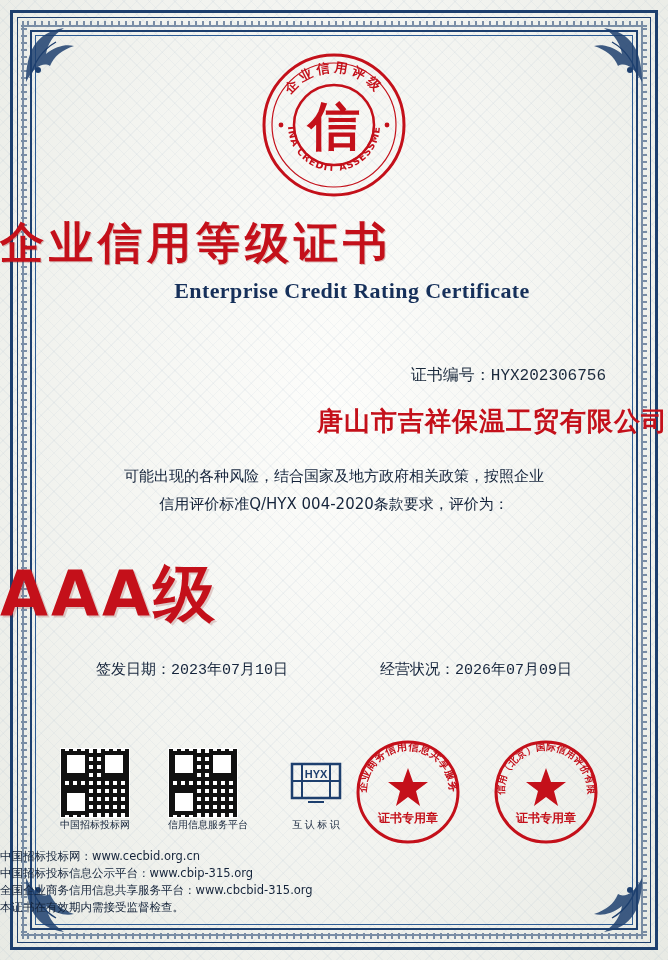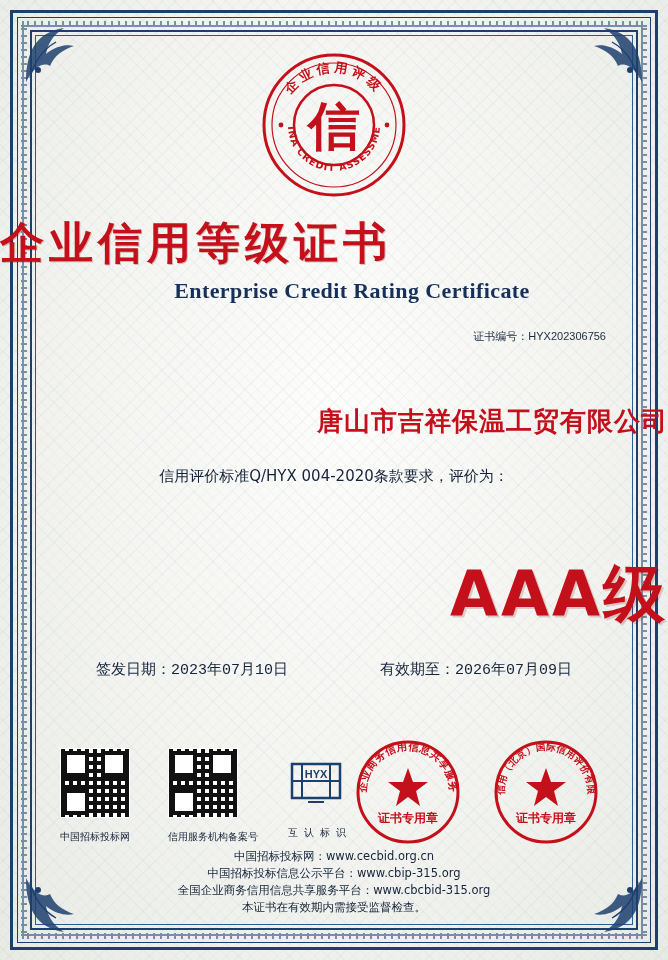--- a/index.html
+++ b/index.html
@@ -110,25 +110,25 @@
     position: absolute;
     top: 316px;
     left: 0; right: 0;
     text-align: center;
     font-size: 16px;
     color: #c4101a;
     font-family: "DejaVu Sans", "Liberation Sans", sans-serif;
   }
   .cert-no {
     position: absolute;
-    top: 329px;
+    top: 365px;
     right: 62px;
-    font-size: 11px;
+    font-size: 16px;
     color: #1b2a3d;
-    font-family: Liberation Sans, sans-serif;
+    font-family: Liberation Mono, monospace;
   }
 
   .company {
     position: absolute;
     top: 404px;
     left: 0; right: 0;
     text-align: right;
     font-size: 26px;
     font-weight: bold;
     color: #c4101a;
@@ -146,21 +146,21 @@
     line-height: 28px;
     color: #14233a;
     font-family: "DejaVu Sans", "Liberation Sans", sans-serif;
   }
   .body-text .line { display: block; }
 
   .grade {
     position: absolute;
     top: 552px;
     left: 0; right: 0;
-    text-align: right;
+    text-align: left;
     font-size: 62px;
     font-weight: bold;
     color: #c4101a;
     letter-spacing: 3px;
     font-family: "DejaVu Sans", "Liberation Sans", sans-serif;
     text-shadow: 2px 2px 0 rgba(120,0,0,0.18);
   }
 
   .dates {
     position: absolute;
@@ -182,21 +182,21 @@
     right: 48px;
     height: 100px;
   }
   .qr-block {
     position: absolute;
     text-align: center;
   }
   .qr-block .caption {
     font-size: 10px;
     color: #14233a;
-    margin-top: 12px;
+    margin-top: 0;
     font-family: "DejaVu Sans", "Liberation Sans", sans-serif;
     white-space: nowrap;
   }
   .qr {
     width: 68px;
     height: 68px;
     background-color: #ffffff;
     background-image:
       repeating-linear-gradient(0deg, #111 0 4px, transparent 4px 8px),
       repeating-linear-gradient(90deg, #111 0 4px, transparent 4px 8px);
@@ -216,34 +216,35 @@
   .qr .qr-bl {
     position: absolute;
     left: 2px; bottom: 2px;
     width: 18px; height: 18px;
     border: 4px solid #111;
     background: #fff;
   }
 
   .hyx-logo {
     position: absolute;
+    text-align: center;
   }
 
   .stamp {
     position: absolute;
     width: 112px;
     height: 112px;
   }
 
   
   .footer {
     position: absolute;
     bottom: 44px;
     left: 0; right: 0;
-    text-align: center;
+    text-align: left;
     font-size: 11.5px;
     line-height: 17px;
     color: #14233a;
     font-family: "DejaVu Sans", "Liberation Sans", sans-serif;
   }
   .footer div { display: block; }
 </style>
 </head>
 <body>
 
@@ -305,55 +306,56 @@
     </svg>
   </div>
 
   <div class="title-cn">企业信用等级证书</div>
   <div class="title-en">Enterprise Credit Rating Certificate</div>
   <div class="cert-no">证书编号：HYX202306756</div>
 
   <div class="company">唐山市吉祥保温工贸有限公司</div>
 
   <div class="body-text">
+    <span class="line">可能出现的各种风险，结合国家及地方政府相关政策，按照企业</span>
     <span class="line">信用评价标准Q/HYX 004-2020条款要求，评价为：</span>
   </div>
 
   <div class="grade">AAA级</div>
 
   <div class="dates">
     <span>签发日期：2023年07月10日</span>
-    <span>有效期至：2026年07月09日</span>
+    <span>经营状况：2026年07月09日</span>
   </div>
 
   <div class="bottom-row">
 
     <div class="qr-block" style="left:0px; top:0px;">
       <div class="qr">
           <div class="qr-bl"></div>
         </div>
       <div class="caption">中国招标投标网</div>
     </div>
 
     <div class="qr-block" style="left:108px; top:0px;">
       <div class="qr">
           <div class="qr-bl"></div>
         </div>
-      <div class="caption">信用服务机构备案号</div>
+      <div class="caption">信用信息服务平台</div>
     </div>
 
     <div class="hyx-logo" style="left:228px; top:10px;">
       <svg width="56" height="56" viewBox="0 0 56 56">
         <rect x="4" y="6" width="48" height="34" fill="none" stroke="#1d3f6e" stroke-width="2.5"></rect>
         <path d="M14 6 L14 40 M42 6 L42 40" stroke="#1d3f6e" stroke-width="2"></path>
         <path d="M4 23 L52 23" stroke="#1d3f6e" stroke-width="2"></path>
         <text x="28" y="20" text-anchor="middle" font-family="Liberation Sans, sans-serif" font-size="11" font-weight="bold" fill="#1d3f6e">HYX</text>
         <path d="M20 44 L36 44" stroke="#1d3f6e" stroke-width="2"></path>
       </svg>
-      <div class="caption" style="font-size:10px;color:#14233a;margin-top:8px;font-family:Liberation Mono, monospace;">互 认 标 识</div>
+      <div class="caption" style="font-size:10px;color:#14233a;margin-top:0;font-family:Liberation Serif, serif;">互 认 标 识</div>
     </div>
 
     <div class="stamp" style="left:292px; top:-12px;">
       <svg width="112" height="112" viewBox="0 0 112 112">
         <defs>
           <path id="st1Top" d="M 14 56 A 42 42 0 0 1 98 56"></path>
           <path id="st1Bot" d="M 22 56 A 34 34 0 0 0 90 56"></path>
         </defs>
         <circle cx="56" cy="56" r="50" fill="none" stroke="#c4101a" stroke-width="3"></circle>
         <text font-family="DejaVu Sans, sans-serif" font-size="10.5" font-weight="bold" fill="#c4101a" letter-spacing="0.6">

